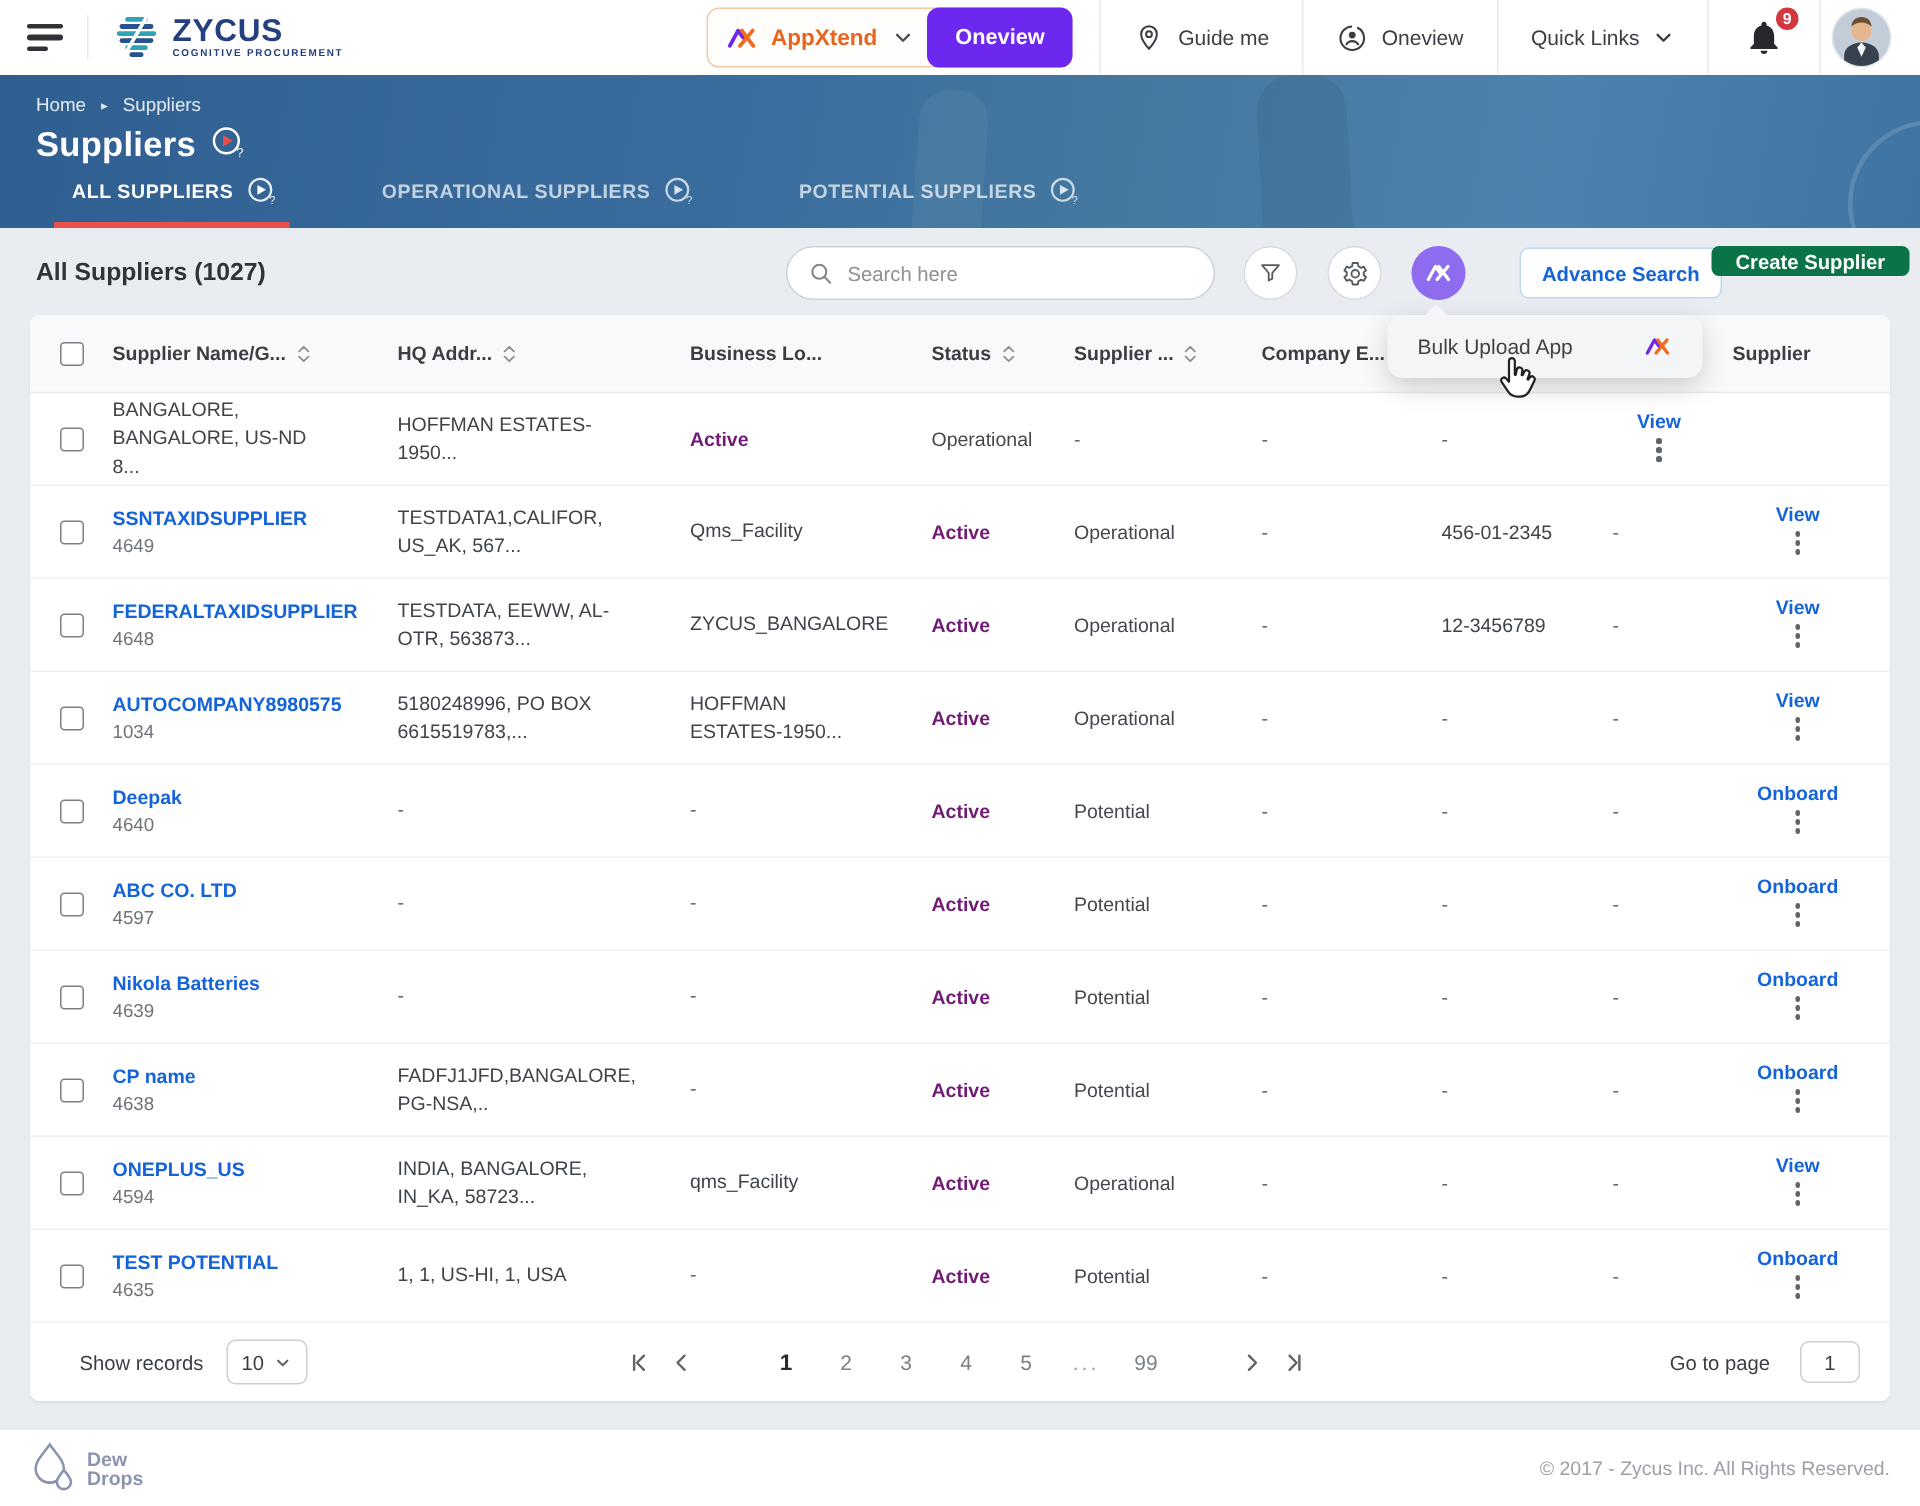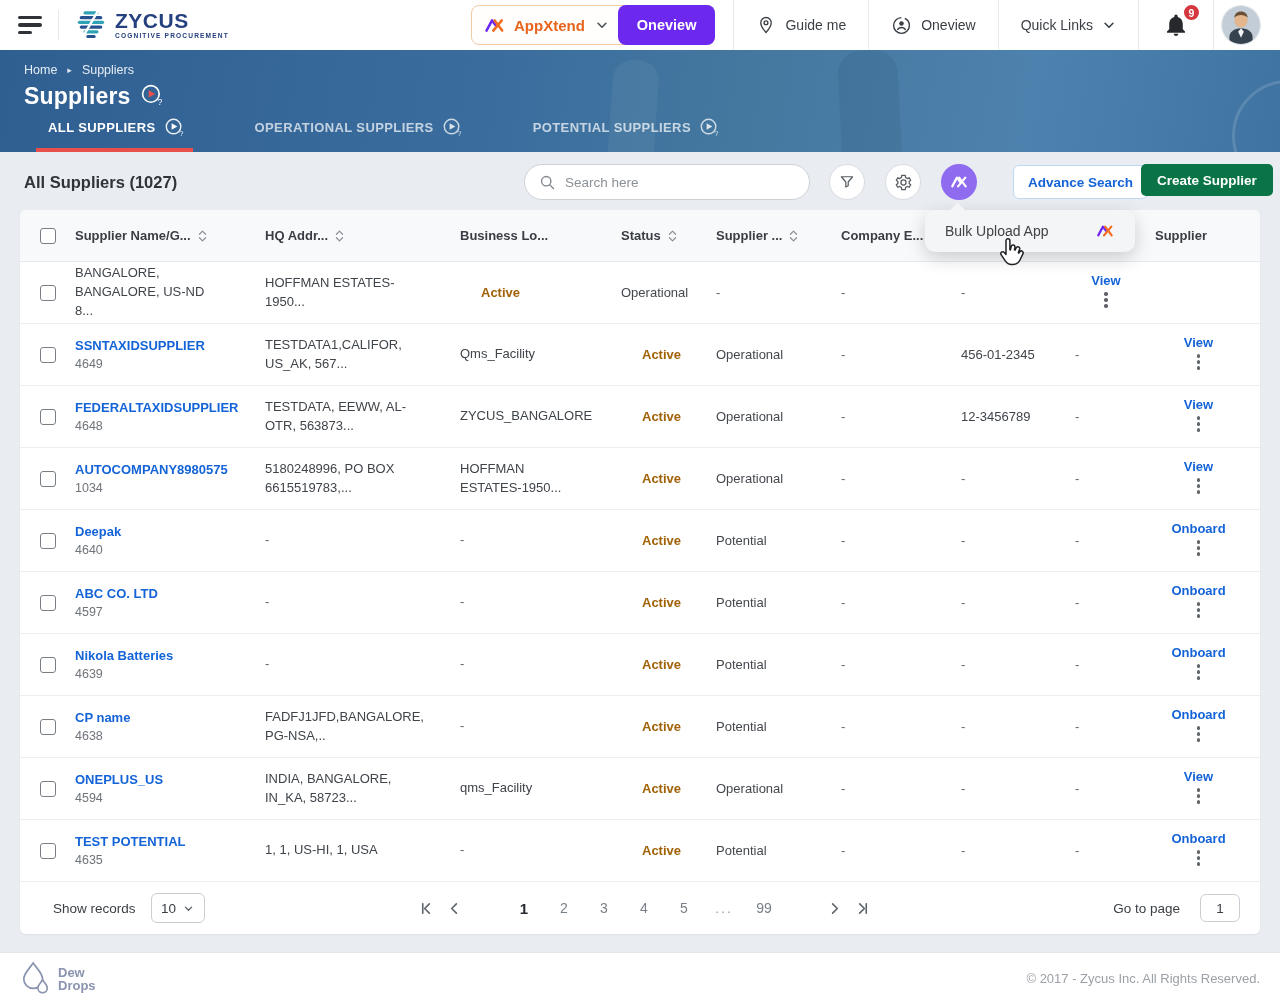--- a/index.html
+++ b/index.html
@@ -54,37 +54,37 @@
   
   .toolbar { position:absolute; top:160px; left:0; right:0; height:44px; }
   .list-title { position:absolute; left:24px; top:50%; transform:translateY(-50%); font-size:16.5px; font-weight:600; color:#303439; }
   .search-box { position:absolute; left:524px; top:4px; width:286px; height:36px; background:#fff; border:1px solid #CDD2D7; border-radius:18px; display:flex; align-items:center; padding:0 14px; gap:9px; }
   .search-box input { border:none; outline:none; flex:1; font-family:inherit; font-size:13.5px; color:#3F444A; background:transparent; }
   .search-box input::placeholder { color:#8C9196; }
   .icon-btn { position:absolute; top:4px; width:36px; height:36px; border-radius:50%; border:1px solid #D8DCE0; background:#fff; display:flex; align-items:center; justify-content:center; cursor:pointer; }
   .btn-filter { left:829px; } .btn-gear { left:885px; }
   .btn-ax { position:absolute; left:941px; top:4px; width:36px; height:36px; border-radius:50%; border:none; background:#8F6BF0; display:flex; align-items:center; justify-content:center; cursor:pointer; }
   .advance-btn { position:absolute; left:1013px; top:5px; height:34px; border:1px solid #BFD9F5; border-radius:6px; background:#fff; color:#1464D8; font-size:13.5px; font-weight:600; padding:0 14px; cursor:pointer; font-family:inherit; }
-  .create-btn { position:absolute; left:1141px; top:4px; height:32px; border:none; border-radius:5px; background:#0A7447; color:#fff; font-size:13.5px; font-weight:600; padding:0 16px; cursor:pointer; font-family:inherit; }
+  .create-btn { position:absolute; left:1141px; top:4px; height:20px; border:none; border-radius:5px; background:#0A7447; color:#fff; font-size:13.5px; font-weight:600; padding:0 16px; cursor:pointer; font-family:inherit; }
 
   
   .table-card { position:absolute; left:20px; top:210px; width:1240px; background:#fff; border-radius:6px; box-shadow:0 1px 2px rgba(0,0,0,.06); }
   .grid-row { display:grid; grid-template-columns:55px 190px 195px 161px 95px 125px 120px 114px 80px 105px; align-items:center; }
   .thead { height:52px; background:#F7F9FA; border-bottom:1px solid #E7EAED; border-radius:6px 6px 0 0; }
   .th { display:flex; align-items:center; font-size:13px; font-weight:700; color:#3A3E44; }
   .th .sort-icon { margin-left:7px; display:flex; cursor:pointer; }
   .trow { height:62px; border-bottom:1px solid #EDEFF1; }
   .cell-check { padding-left:20px; }
   .cb { width:16px; height:16px; border:1.6px solid #7A7F85; border-radius:3px; background:#fff; display:block; cursor:pointer; }
   .name-cell { display:flex; flex-direction:column; padding-right:24px; }
   .name-link { font-size:13px; font-weight:700; color:#1464D8; text-decoration:none; cursor:pointer; }
   .row-id { font-size:12.5px; color:#6F747A; margin-top:4px; }
   .c-hq { padding-right:46px; line-height:1.45; }
   .c-biz { padding-right:32px; line-height:1.45; }
-  .c-status { font-weight:600; color:#a16207;margin-left:21px; }
+  .c-status { font-weight:600; color:#701a75; }
   .c-type { color:#44484E; }
   .c-dim { color:#5F6469; }
   .action-cell { display:flex; align-items:center; justify-content:space-between; padding-right:18px;flex-direction:column; }
   .action-link { font-size:13px; font-weight:600; color:#1464D8; text-decoration:none; cursor:pointer; }
   .kebab { display:flex; flex-direction:column; gap:2.5px; padding:4px 6px; cursor:pointer; }
   .kebab i { width:3.5px; height:3.5px; border-radius:50%; background:#5F6469; display:block; }
 
   
   .pagination-row { position:relative; height:52px; display:flex; align-items:center; }
   .show-records { display:flex; align-items:center; margin-left:33px; }

